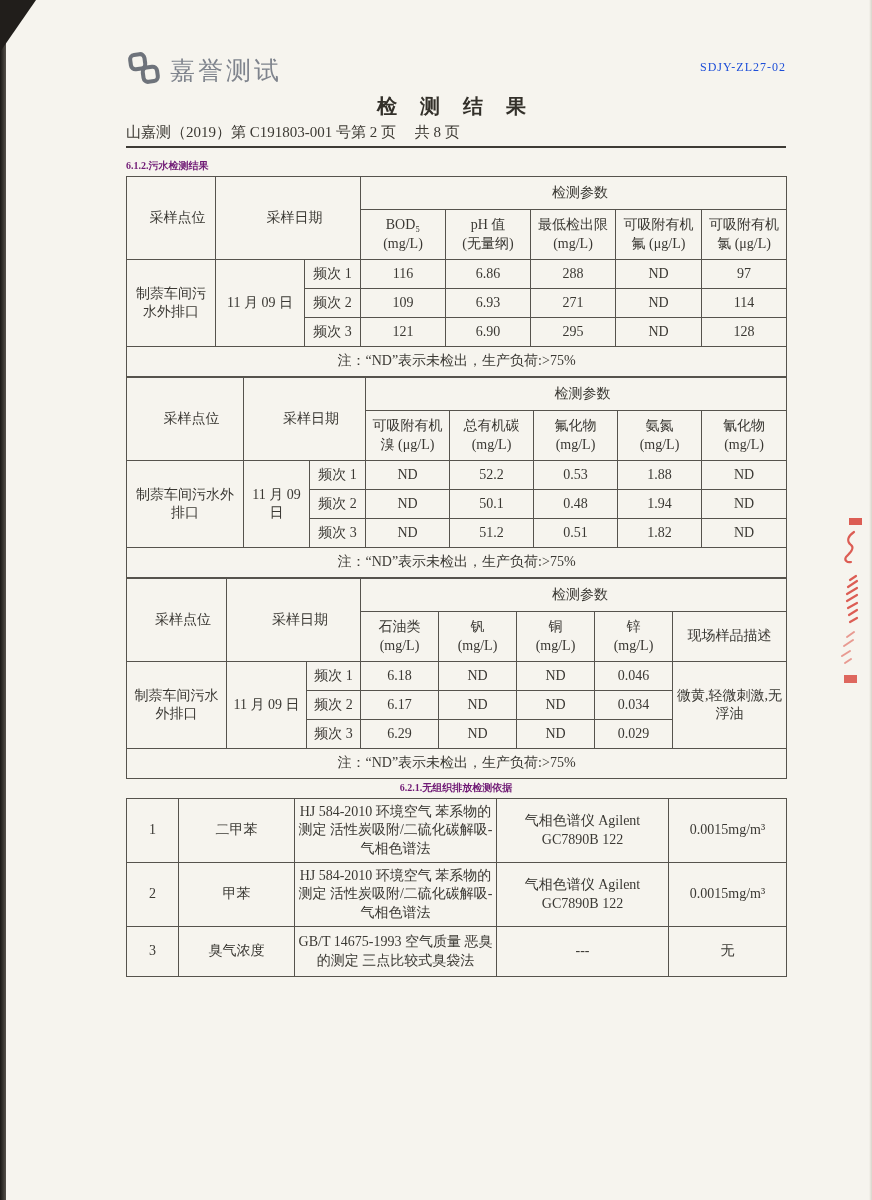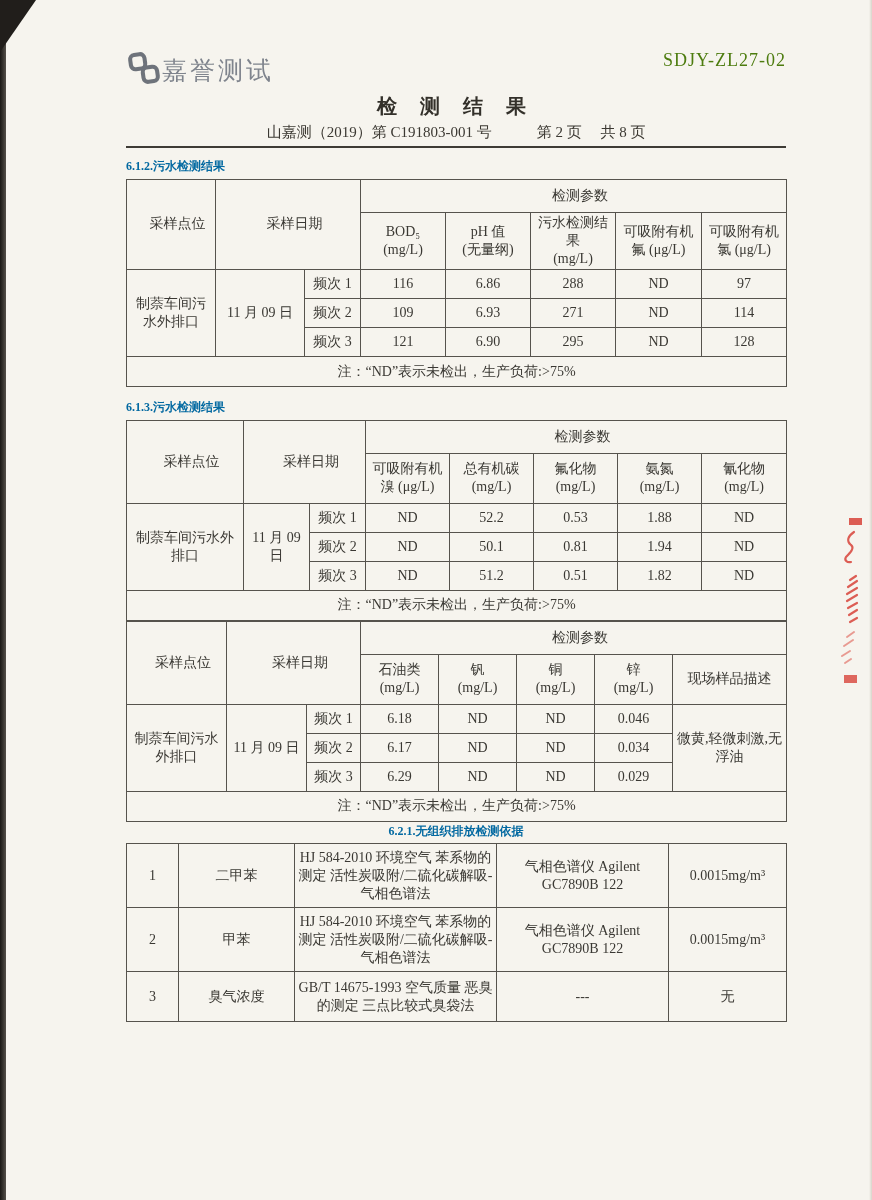--- a/index.html
+++ b/index.html
@@ -11,30 +11,30 @@
   }
   .edge-left{position:absolute;left:0;top:0;width:6px;height:1200px;
     background:linear-gradient(90deg,#191714,#55504a);}
   .edge-corner{position:absolute;left:0;top:0;width:36px;height:52px;
     background:#211e1b;clip-path:polygon(0 0,100% 0,0 100%);}
   .edge-right{position:absolute;right:0;top:0;width:3px;height:1200px;
     background:linear-gradient(270deg,#d8d4ca,rgba(216,212,202,0));}
   .content{position:absolute;left:126px;top:0;width:660px;padding-top:50px;}
 
   .logo-row{display:flex;justify-content:space-between;align-items:flex-start;height:42px;}
-  .logo{display:flex;align-items:center;}
+  .logo{display:flex;align-items:center;gap:8px;}
   .logo-text{font-size:25px;color:#7f848d;letter-spacing:3px;}
-  .form-code{font-size:18px;color:#4d7c0f;letter-spacing:1px;}
+  .form-code{font-size:12px;color:#1d4ed8;letter-spacing:1px;margin-top:10px;}
   .page-title{text-align:center;font-size:20px;font-weight:bold;letter-spacing:9px;
     color:#33302a;margin-top:2px;line-height:1.25;}
-  .doc-line{display:flex;justify-content:center;align-items:flex-end;
+  .doc-line{display:flex;justify-content:flex-start;align-items:flex-end;
     border-bottom:2px solid #3e3b35;padding-bottom:4px;margin-top:4px;
-    font-size:15px;color:#3b3832;gap:45px;}
-
-  .sec-heading{font-size:12px;font-weight:bold;color:#0369a1;margin:13px 0 4px 0;line-height:1.3;}
+    font-size:15px;color:#3b3832;}
+
+  .sec-heading{font-size:10px;font-weight:bold;color:#701a75;margin:13px 0 4px 0;line-height:1.3;}
   .sec-heading.tight{margin:2px 0 4px 0;text-align:center;}
   .sec-heading.first{margin-top:11px;}
 
   table{border-collapse:collapse;width:660px;table-layout:fixed;margin:0;}
   td{border:1px solid #56534d;font-size:14px;color:#3a3833;text-align:center;
      vertical-align:middle;padding:1px 3px;line-height:1.3;word-break:break-word;}
   .t-h1 td{height:30px;padding-left:16px;}
   .t-h2 td{height:47px;}
   .t-data td{height:26px;}
   .t-note td{height:27px;}
@@ -96,21 +96,21 @@
     <tr class="t-h2">
       <td>
             <span class="param-unit">BOD₅</span>
             <span class="param-unit">(mg/L)</span>
           </td>
       <td>
             <span class="param-unit">pH 值</span>
             <span class="param-unit">(无量纲)</span>
           </td>
       <td>
-            <span class="param-unit">污水检测结果</span>
+            <span class="param-unit">最低检出限</span>
             <span class="param-unit">(mg/L)</span>
           </td>
       <td>
             <span class="param-unit">可吸附有机</span>
             <span class="param-unit">氟 (μg/L)</span>
           </td>
       <td>
             <span class="param-unit">可吸附有机</span>
             <span class="param-unit">氯 (μg/L)</span>
           </td>
@@ -140,21 +140,20 @@
       <td>295</td>
       <td>ND</td>
       <td>128</td>
     </tr>
     <tr class="t-note">
           <td colspan="8">注：“ND”表示未检出，生产负荷:&gt;75%</td>
         </tr>
   </tbody>
     </table>
 
-  <div class="sec-heading">6.1.3.污水检测结果</div>
   <table>
     <colgroup>
         <col style="width:117px">
         <col style="width:66px">
         <col style="width:56px">
       <col style="width:84px">
         <col style="width:84px">
         <col style="width:84px">
         <col style="width:84px">
         <col style="width:85px">
@@ -194,21 +193,21 @@
       <td>ND</td>
       <td>52.2</td>
       <td>0.53</td>
       <td>1.88</td>
       <td>ND</td>
     </tr>
     <tr class="t-data">
       <td>频次 2</td>
       <td>ND</td>
       <td>50.1</td>
-      <td>0.81</td>
+      <td>0.48</td>
       <td>1.94</td>
       <td>ND</td>
     </tr>
     <tr class="t-data">
       <td>频次 3</td>
       <td>ND</td>
       <td>51.2</td>
       <td>0.51</td>
       <td>1.82</td>
       <td>ND</td>

